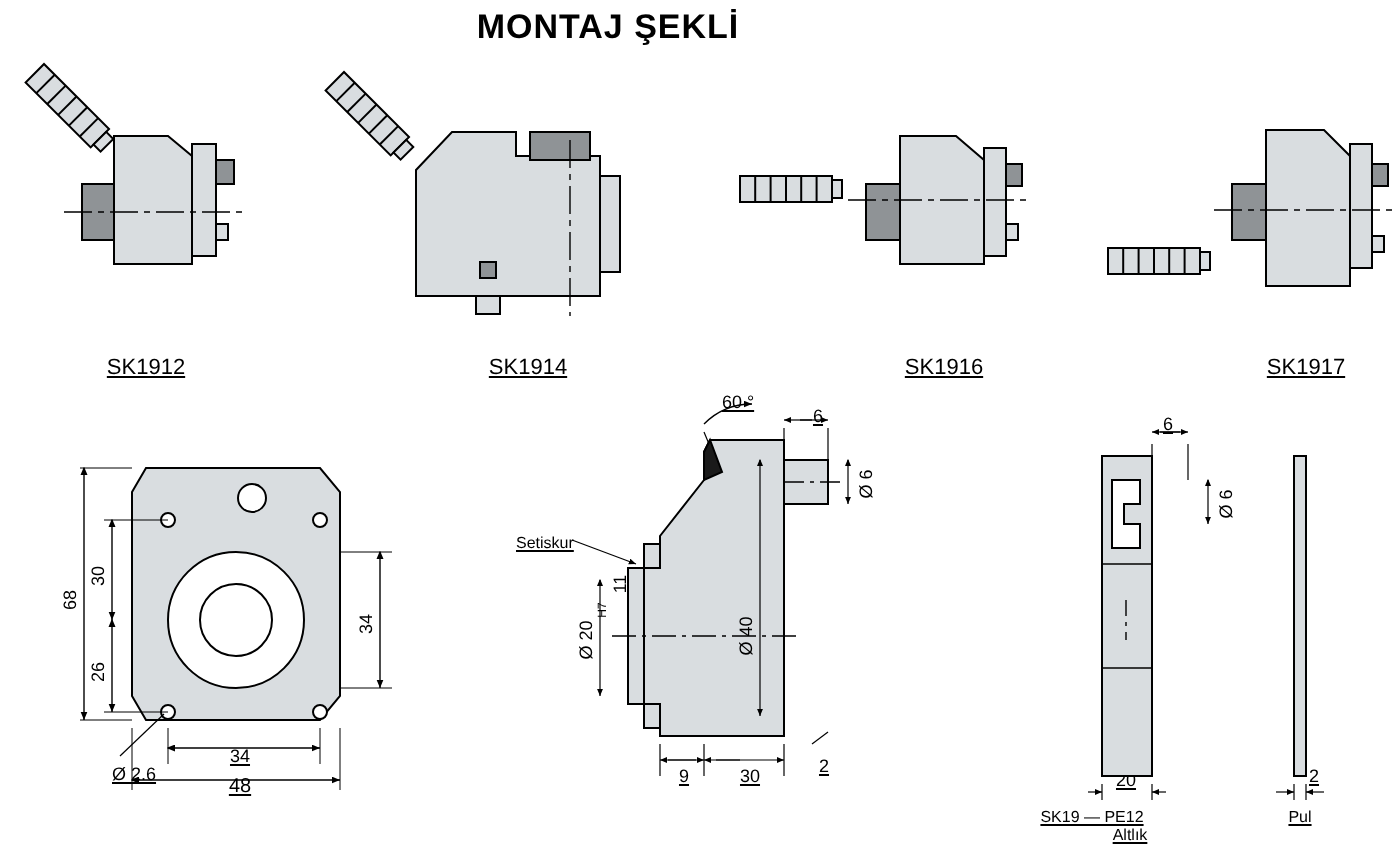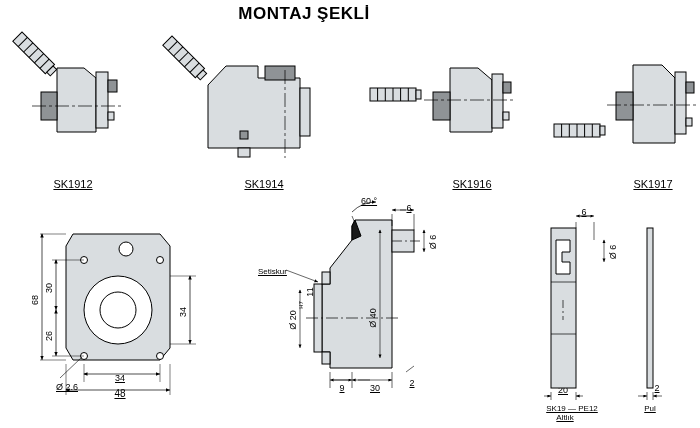--- a/index.html
+++ b/index.html
@@ -19,21 +19,21 @@
 
   <div class="title">MONTAJ ŞEKLİ</div>
 
   <div class="lbl c" style="left:73px;top:178px;">SK1912</div>
   <div class="lbl c" style="left:264px;top:178px;">SK1914</div>
   <div class="lbl c" style="left:472px;top:178px;">SK1916</div>
   <div class="lbl c" style="left:653px;top:178px;">SK1917</div>
 
   <div class="lbl" style="left:258px;top:267px;font-size:8px;">Setiskur</div>
 
-  <div class="lbl c" style="left:572px;top:404px;font-size:8px;">SK19 — PE12</div>
+  <div class="lbl c" style="left:546px;top:404px;font-size:8px;">SK19 — PE12</div>
   <div class="lbl c" style="left:565px;top:413px;font-size:8px;">Altlık</div>
   <div class="lbl c" style="left:650px;top:404px;font-size:8px;text-align:right;">Pul</div>
 
   <div class="lbl c" style="left:369px;top:196px;font-size:9px;">60 °</div>
 
   <div class="lbl c" style="left:409px;top:203px;font-size:9px;">6</div>
   <div class="lbl c" style="left:584px;top:207px;font-size:9px;">6</div>
 
   <div class="lbl c" style="left:342px;top:383px;font-size:9px;">9</div>
   <div class="lbl c" style="left:375px;top:383px;font-size:9px;">30</div>

